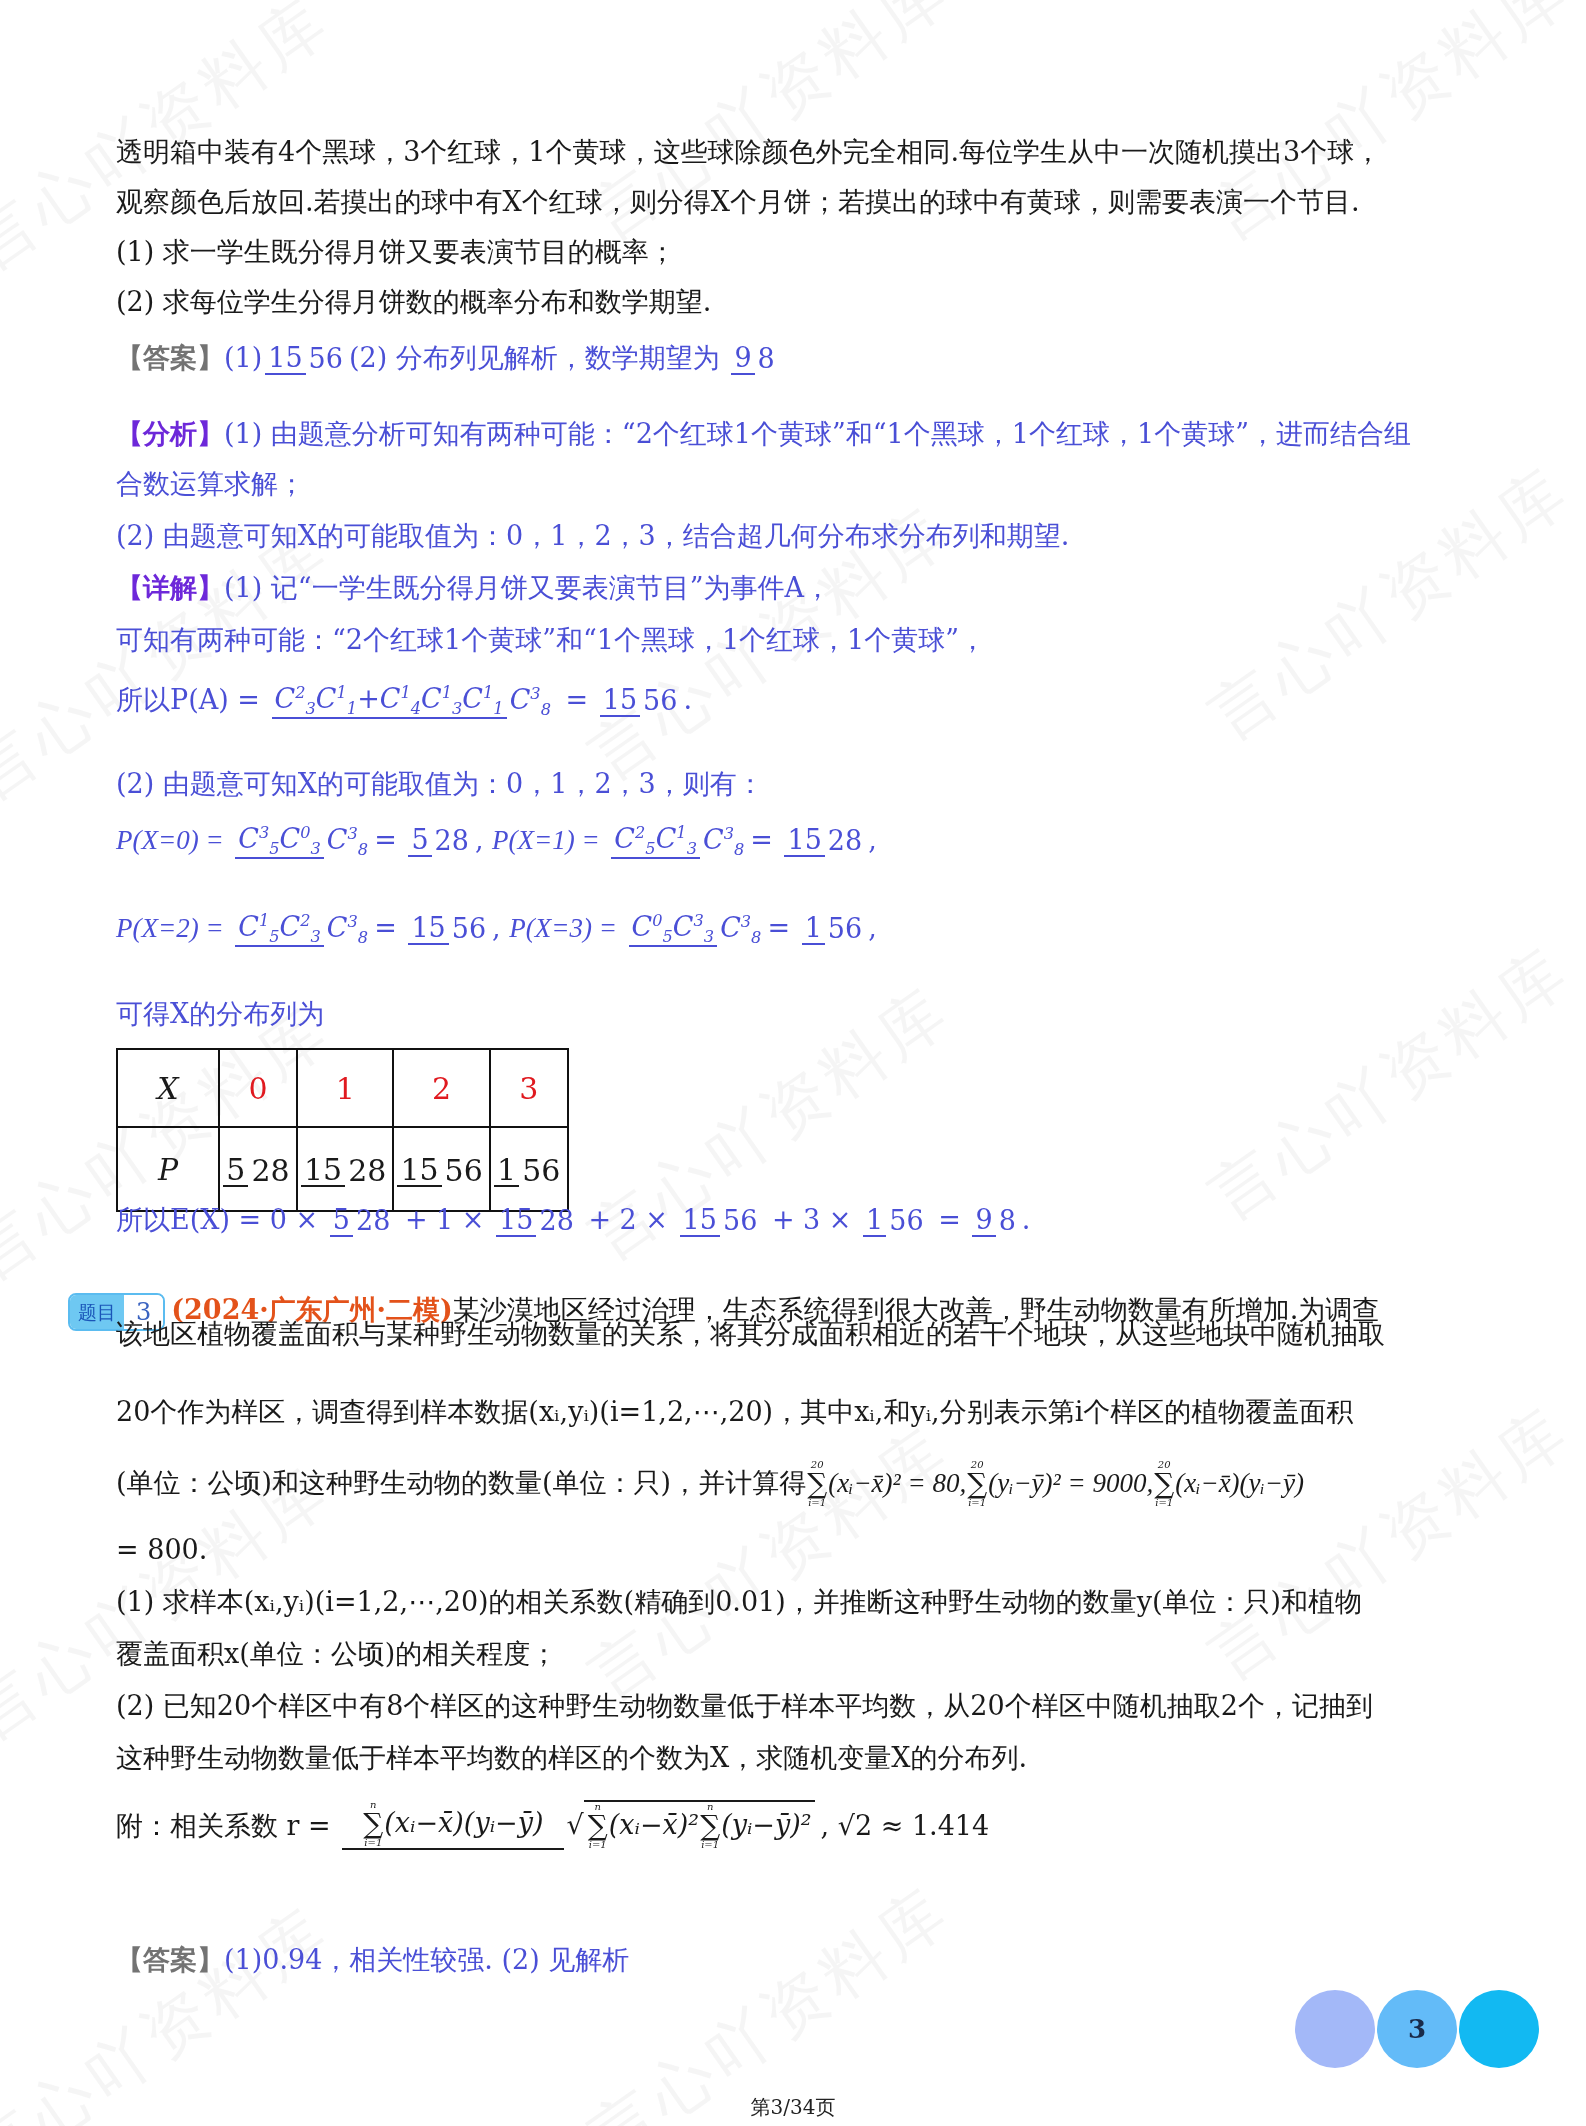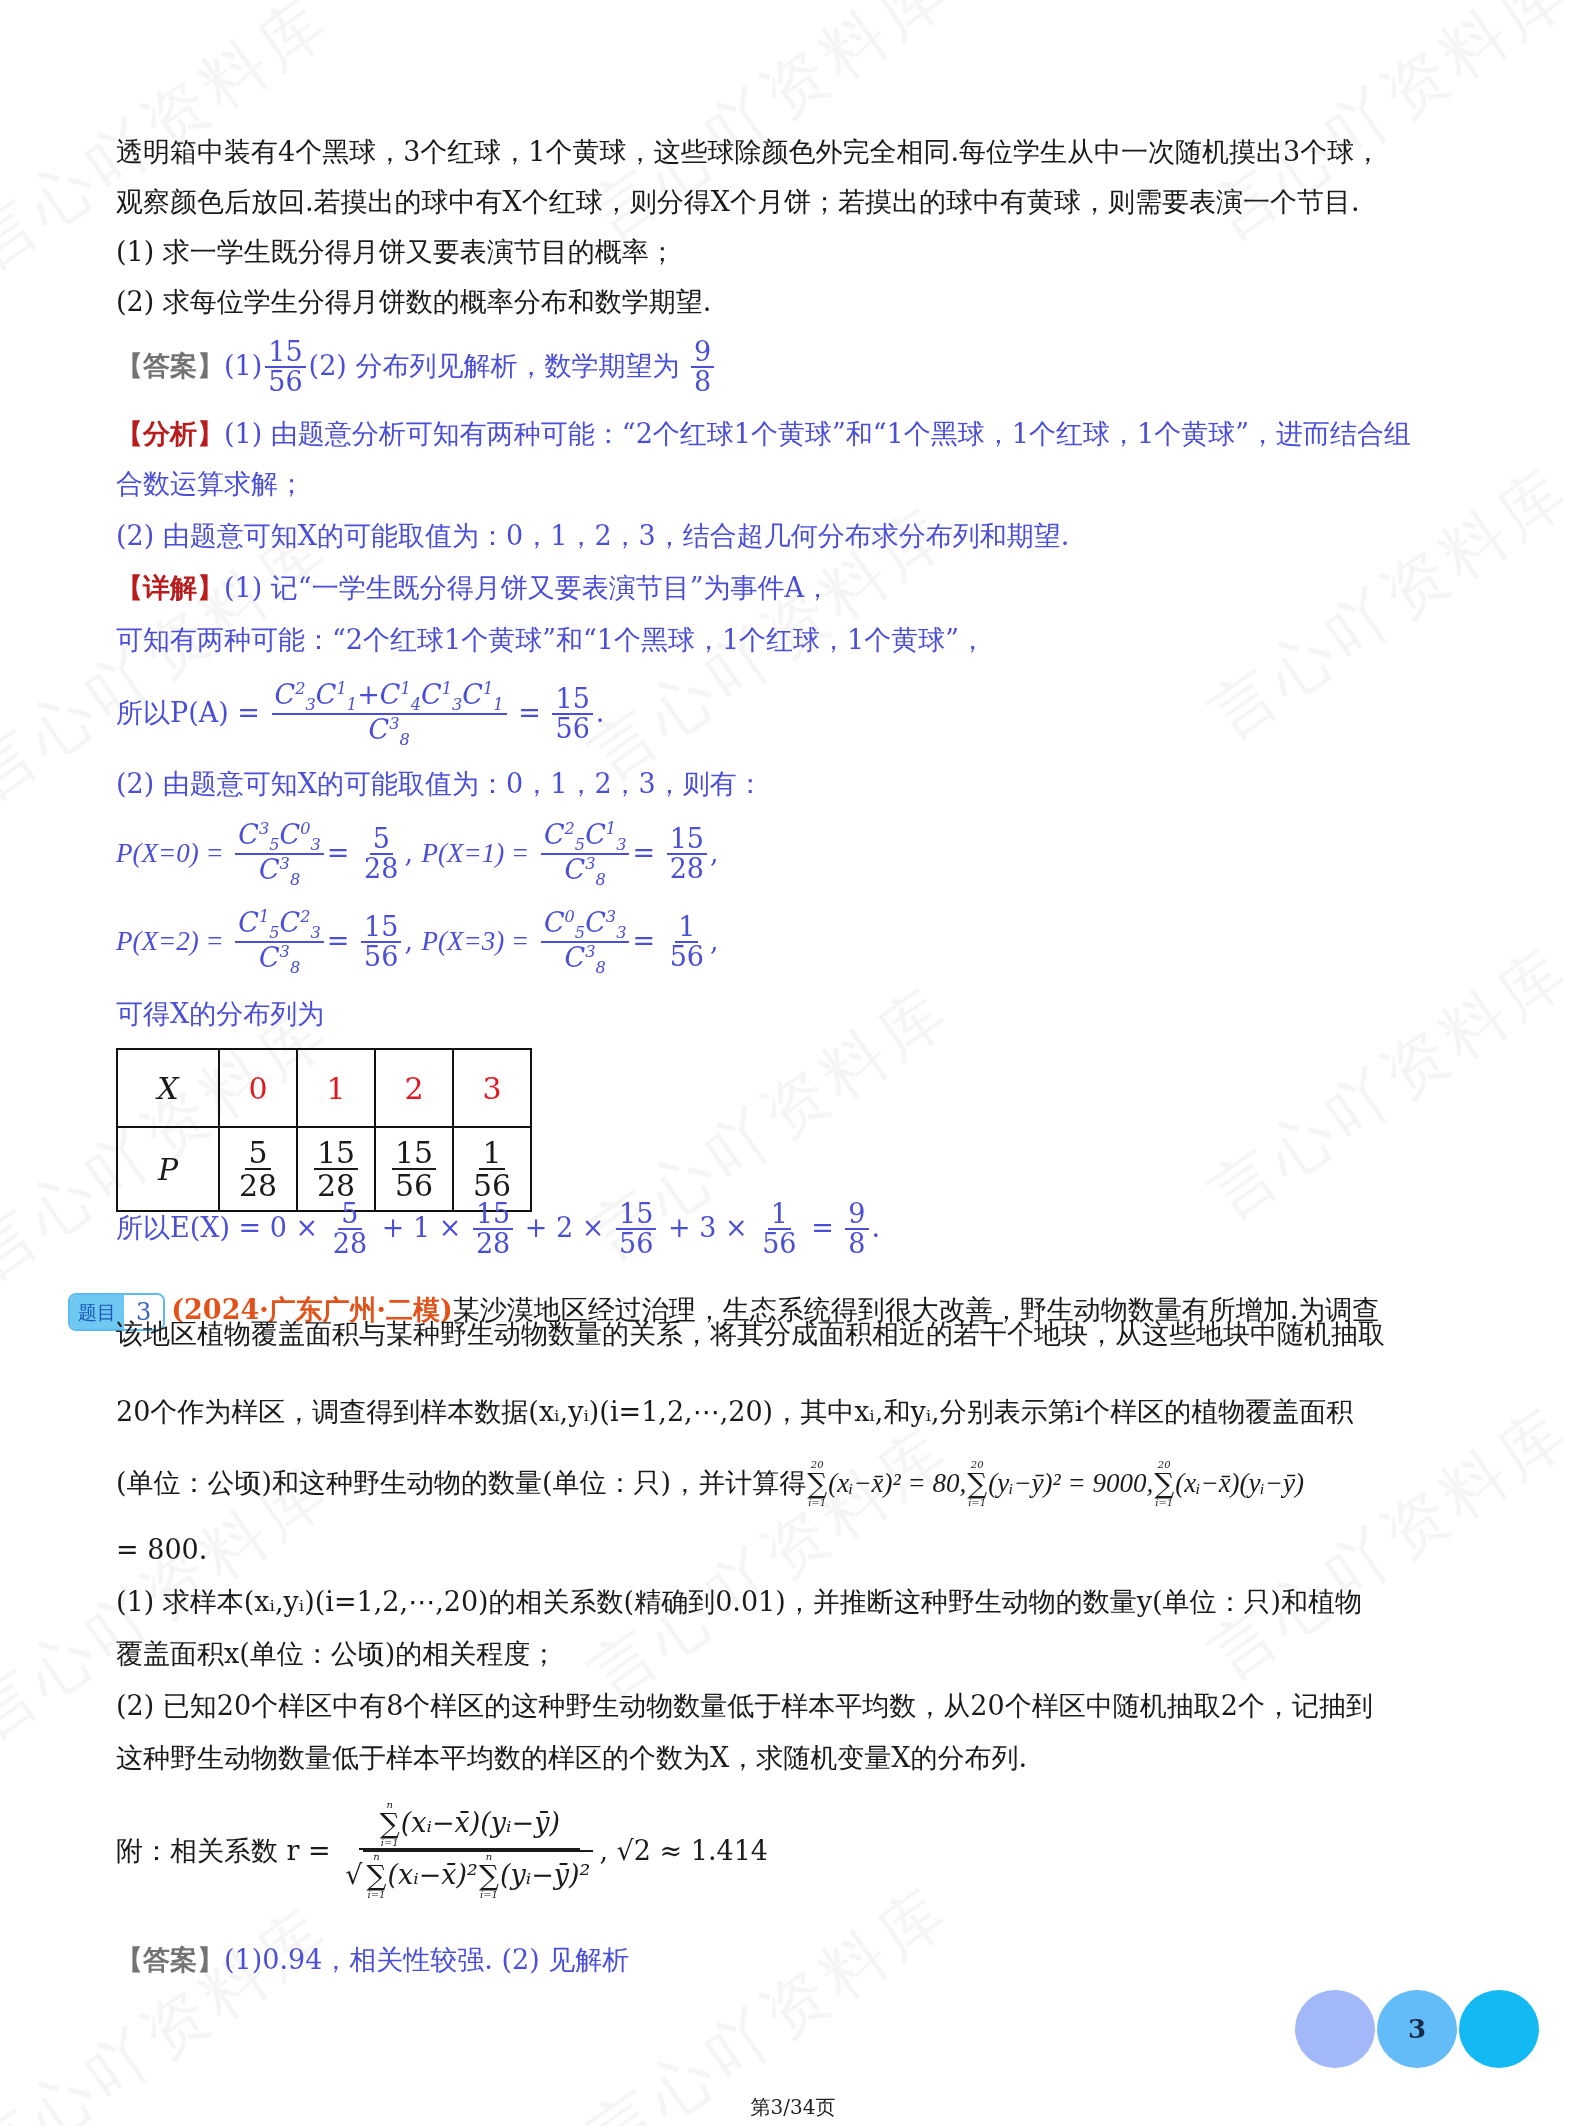--- a/index.html
+++ b/index.html
@@ -7,24 +7,24 @@
     width: 1586px; height: 2126px; background: #ffffff; position: relative; overflow: hidden;
     font-family: "DejaVu Serif", "Liberation Serif", serif; color: #1a1a1a;
   }
   .wm { position: absolute; font-family: "DejaVu Sans", sans-serif; font-size: 64px; color: rgba(200,200,200,0.18);
         transform: rotate(-35deg); white-space: nowrap; pointer-events: none; letter-spacing: 6px; }
   .page { position: absolute; left: 116px; top: 0; width: 1390px; }
   .line { position: absolute; left: 0; font-size: 27px; line-height: 40px; white-space: nowrap; }
   .blue { color: #4a4fd6; }
   .red { color: #e0191f; }
   .tag-red { color: #737373; font-weight: bold; }
-  .tag-blue { color: #b91c1c; font-weight: bold; }
+  .tag-blue { color: #6d28d9; font-weight: bold; }
   .orange { color: #e3521a; font-weight: bold; }
   i.m { font-style: italic; font-family: "Liberation Serif", "DejaVu Serif", serif; }
-  .frac { display: inline-flex; flex-direction: column; align-items: center; vertical-align: middle; margin: 0 3px; line-height: 1.05; }
+  .frac { display: inline-flex; flex-direction: row; align-items: center; vertical-align: middle; margin: 0 3px; line-height: 1.05; }
   .frac .num { border-bottom: 2px solid currentColor; padding: 0 3px; }
   .frac .den { padding: 0 3px; }
   sup, sub { font-size: 0.6em; }
   table.dist { position: absolute; left: 0; border-collapse: collapse; font-size: 30px; }
   table.dist td { border: 2.5px solid #111; text-align: center; width: 76px; height: 76px; padding: 0; }
   table.dist td:first-child { width: 100px; font-style: italic; }
   .badge { display: inline-flex; align-items: stretch; border: 2px solid #5bbcf0; border-radius: 8px; overflow: hidden; vertical-align: middle; height: 34px; margin-right: 6px; }
   .badge .b1 { background: #6ec8f2; color: #1a55b8; font-family: "DejaVu Sans", sans-serif; font-size: 19px; padding: 0 8px; display: flex; align-items: center; }
   .badge .b2 { background: #fff; color: #3a63c0; font-size: 24px; padding: 0 12px; display: flex; align-items: center; }
   .sum { display: inline-flex; flex-direction: column; align-items: center; vertical-align: middle; line-height: 1; margin: 0 1px; }

